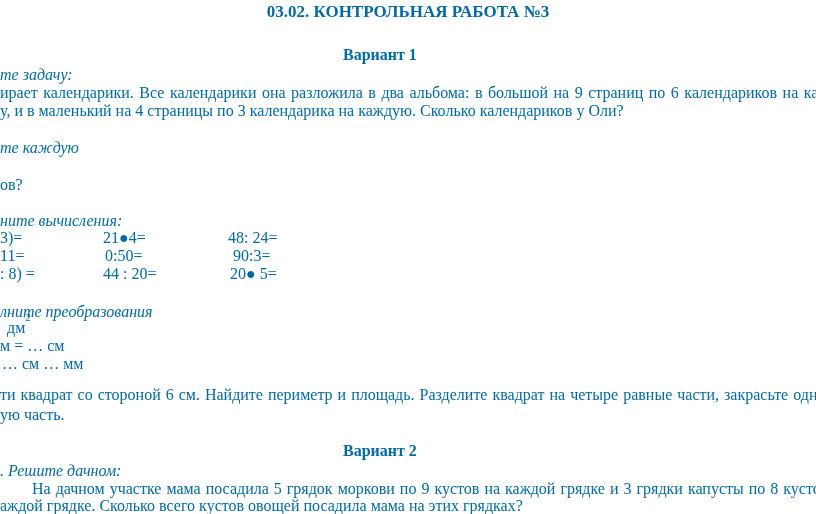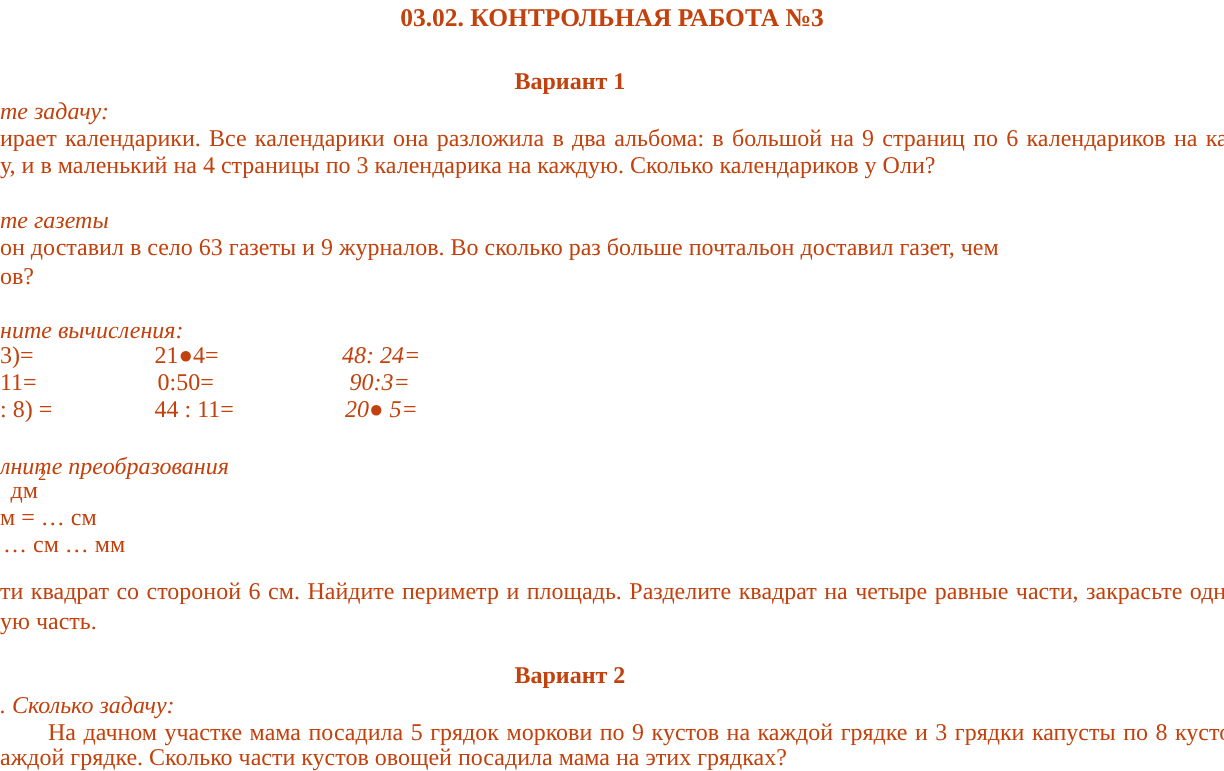--- a/index.html
+++ b/index.html
@@ -7,39 +7,39 @@
     padding: 0;
     background: #ffffff;
   }
   .page {
     position: relative;
     width: 816px;
     height: 514px;
     background: #ffffff;
     overflow: hidden;
     font-family: "Liberation Serif", "DejaVu Serif", serif;
-    color: #c2410c;
+    color: #0369a1;
   }
   .line {
     position: absolute;
     white-space: nowrap;
     font-size: 16px;
     line-height: 19px;
   }
   .bold   { font-weight: bold; }
   .italic { font-style: italic; }
   .center { left: 0; width: 816px; text-align: center; }
   .title  { font-size: 17px; }
   .ws15   { word-spacing: 1.5px; }
   .ws10   { word-spacing: 1px; }
   .calc-row  { position: absolute; left: 0; width: 816px; height: 19px; }
   .calc-cell { position: absolute; white-space: nowrap; font-size: 16px; }
   .c1 { left: 0; }
   .c2 { left: 103px; }
-  .c3 { left: 228px; font-style: italic; }
+  .c3 { left: 228px; }
   .r2 .c2 { left: 105px; }
   .r2 .c3 { left: 233px; text-align: center; }
   .r3 .c3 { left: 230px; }
   sup.sq {
     font-size: 11px;
     position: relative;
     top: -6px;
     line-height: 0;
   }
 </style>
@@ -49,51 +49,50 @@
 <div class="page">
 
   <div class="line bold center title" style="top:2px">03.02. КОНТРОЛЬНАЯ РАБОТА №3</div>
 
   <div class="line bold" style="left:343px; top:45px">Вариант 1</div>
 
   <div class="line italic" style="left:0; top:65px">те задачу:</div>
   <div class="line ws15" style="left:0; top:83px">ирает календарики. Все календарики она разложила в два альбома: в большой на 9 страниц по 6 календариков на каждую</div>
   <div class="line" style="left:0; top:101px">у, и в маленький на 4 страницы по 3 календарика на каждую. Сколько календариков у Оли?</div>
 
-  <div class="line italic" style="left:0; top:138px">те газеты</div>
-  <div class="line" style="left:0; top:156px">он доставил в село 63 газеты и 9 журналов. Во сколько раз больше почтальон доставил газет, чем</div>
+  <div class="line italic" style="left:0; top:138px">те каждую</div>
   <div class="line" style="left:0; top:175px">ов?</div>
 
   <div class="line italic" style="left:0; top:211px">ните вычисления:</div>
 
   <div class="calc-row r1" style="top:229px">
     <span class="calc-cell c1">3)=</span>
     <span class="calc-cell c2">21●4=</span>
     <span class="calc-cell c3">48: 24=</span>
   </div>
   <div class="calc-row r2" style="top:247px">
     <span class="calc-cell c1">11=</span>
     <span class="calc-cell c2">0:50=</span>
     <span class="calc-cell c3">90:3=</span>
   </div>
   <div class="calc-row r3" style="top:265px">
     <span class="calc-cell c1">: 8) =</span>
-    <span class="calc-cell c2">44 : 11=</span>
+    <span class="calc-cell c2">44 : 20=</span>
     <span class="calc-cell c3">20● 5=</span>
   </div>
 
   <div class="line italic" style="left:0; top:302px">лните преобразования</div>
   <div class="line" style="left:7px; top:318px">
     <span>дм</span><sup class="sq">2</sup>
   </div>
   <div class="line" style="left:0; top:336px">м = … см</div>
   <div class="line" style="left:2px; top:354px">… см … мм</div>
 
   <div class="line ws10" style="left:0; top:385px">ти квадрат со стороной 6 см. Найдите периметр и площадь. Разделите квадрат на четыре равные части, закрасьте одну</div>
   <div class="line" style="left:0; top:405px">ую часть.</div>
 
   <div class="line bold" style="left:343px; top:441px">Вариант 2</div>
 
-  <div class="line italic" style="left:0; top:461px">. Сколько задачу:</div>
+  <div class="line italic" style="left:0; top:461px">. Решите дачном:</div>
   <div class="line ws10" style="left:32px; top:479px">На дачном участке мама посадила 5 грядок моркови по 9 кустов на каждой грядке и 3 грядки капусты по 8 кустов на</div>
-  <div class="line" style="left:0; top:496px">аждой грядке. Сколько части кустов овощей посадила мама на этих грядках?</div>
+  <div class="line" style="left:0; top:496px">аждой грядке. Сколько всего кустов овощей посадила мама на этих грядках?</div>
 
 </div>
 
 </body></html>

